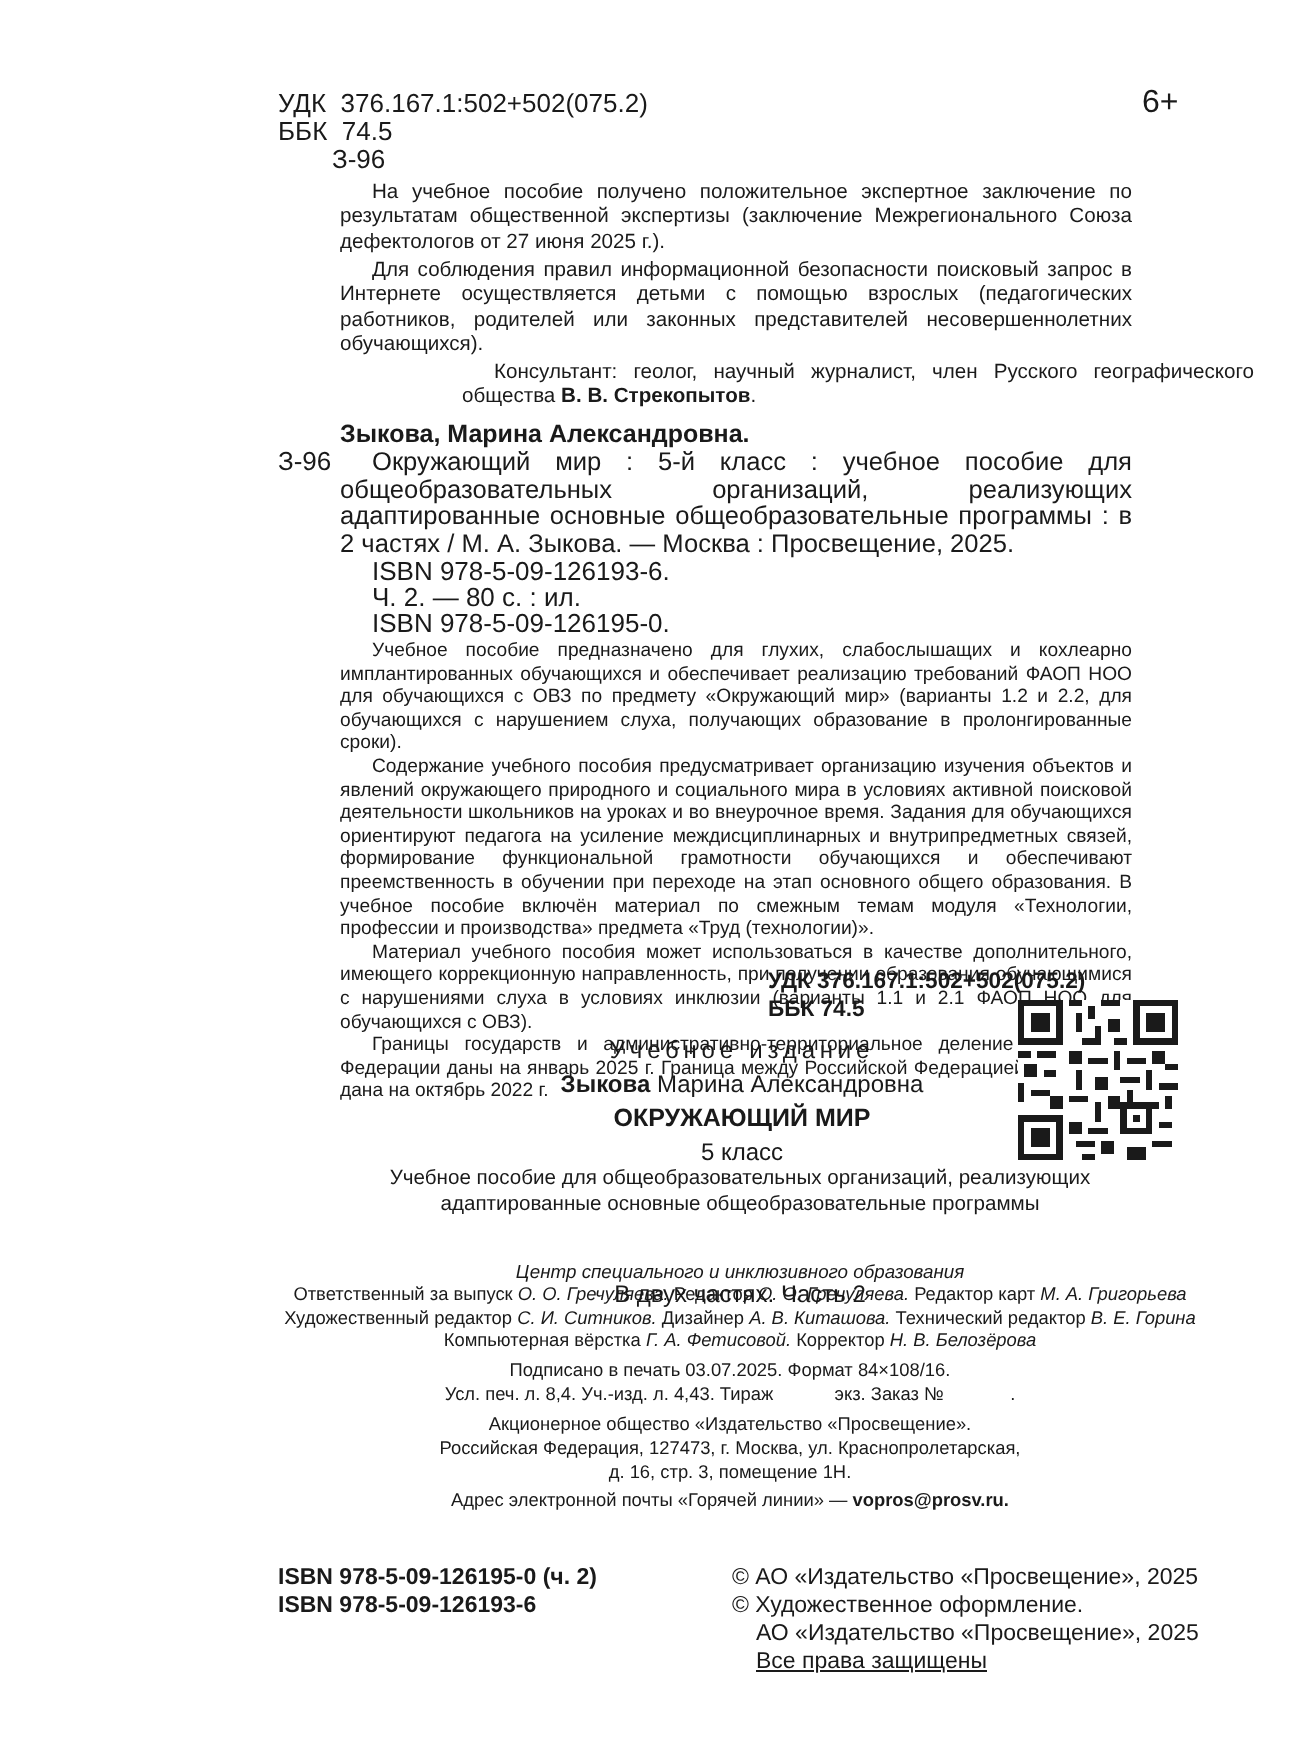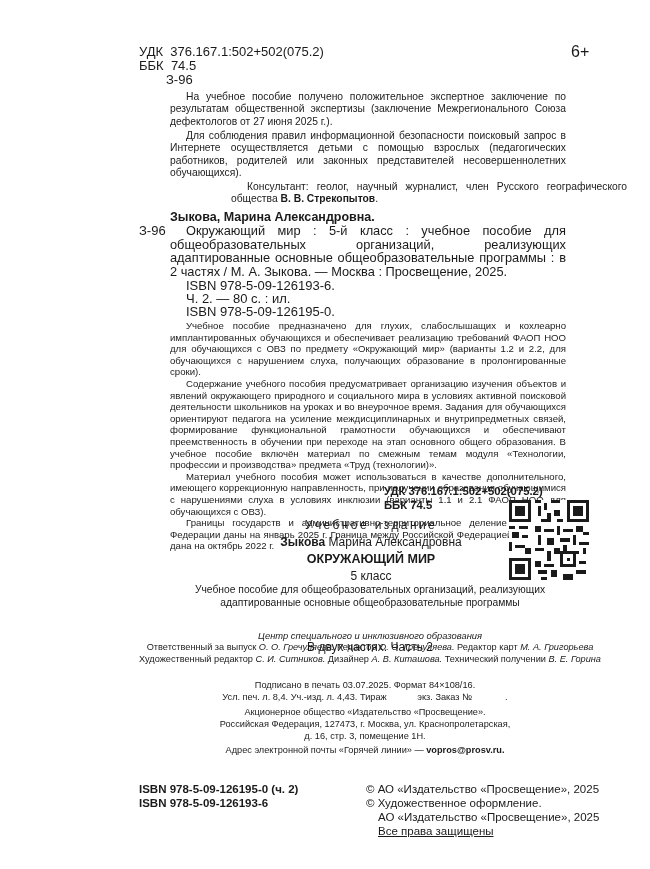--- a/index.html
+++ b/index.html
@@ -126,21 +126,24 @@
   <div>адаптированные основные общеобразовательные программы</div>
 </div>
 <div class="abs center" style="left:160px;top:612px;width:420px;font-size:12px;margin-top:28px;">В двух частях. Часть 2</div>
 <div class="abs center i" style="left:160px;top:630px;width:420px;font-size:9.4px;">Центр специального и инклюзивного образования</div>
 
 <div class="abs center" style="left:130px;top:642px;width:480px;font-size:9.2px;line-height:11.7px;">
   <div>
     <span>Ответственный за выпуск </span><span class="i">О. О. Гречуляева.</span><span> Редактор </span><span class="i">О. О. Гречуляева.</span><span> Редактор карт </span><span class="i">М. А. Григорьева</span>
   </div>
   <div>
-    <span>Художественный редактор </span><span class="i">С. И. Ситников.</span><span> Дизайнер </span><span class="i">А. В. Киташова.</span><span> Технический получении </span><span class="i">В. Е. Горина</span>
+    <span>Художественный редактор </span><span class="i">С. И. Ситников.</span><span> Дизайнер </span><span class="i">А. В. Киташова.</span><span> Технический редактор </span><span class="i">В. Е. Горина</span>
+  </div>
+  <div>
+    <span>Компьютерная вёрстка </span><span class="i">Г. А. Фетисовой.</span><span> Корректор </span><span class="i">Н. В. Белозёрова</span>
   </div>
 </div>
 
 <div class="abs center" style="left:200px;top:679px;width:330px;font-size:9.2px;line-height:12px;">
   <div>Подписано в печать 03.07.2025. Формат 84×108/16.</div>
   <div style="white-space:pre;">Усл. печ. л. 8,4. Уч.-изд. л. 4,43. Тираж            экз. Заказ №             .</div>
 </div>
 <div class="abs center" style="left:200px;top:707px;width:330px;font-size:9.2px;line-height:11.8px;">
   <div>Акционерное общество «Издательство «Просвещение».</div>
   <div>Российская Федерация, 127473, г. Москва, ул. Краснопролетарская,</div>

